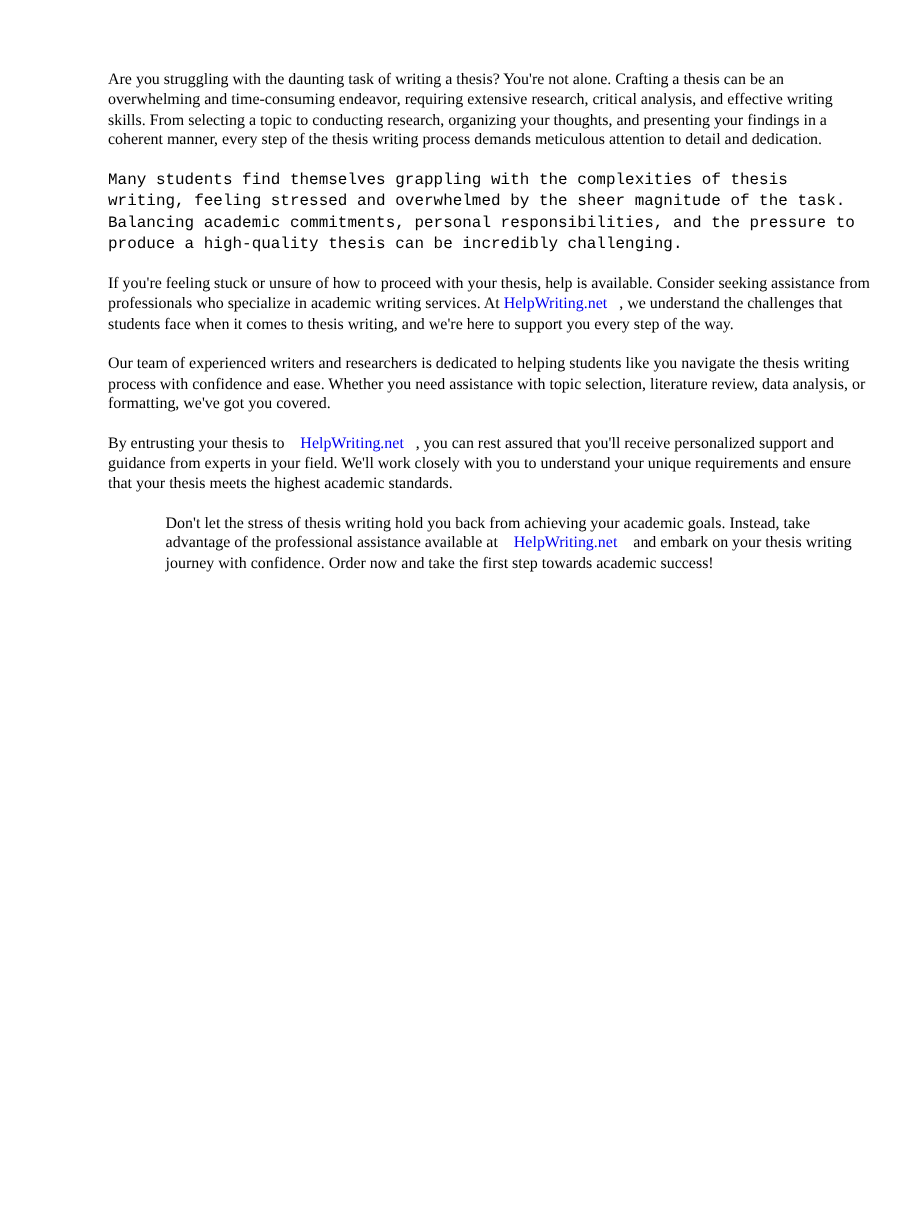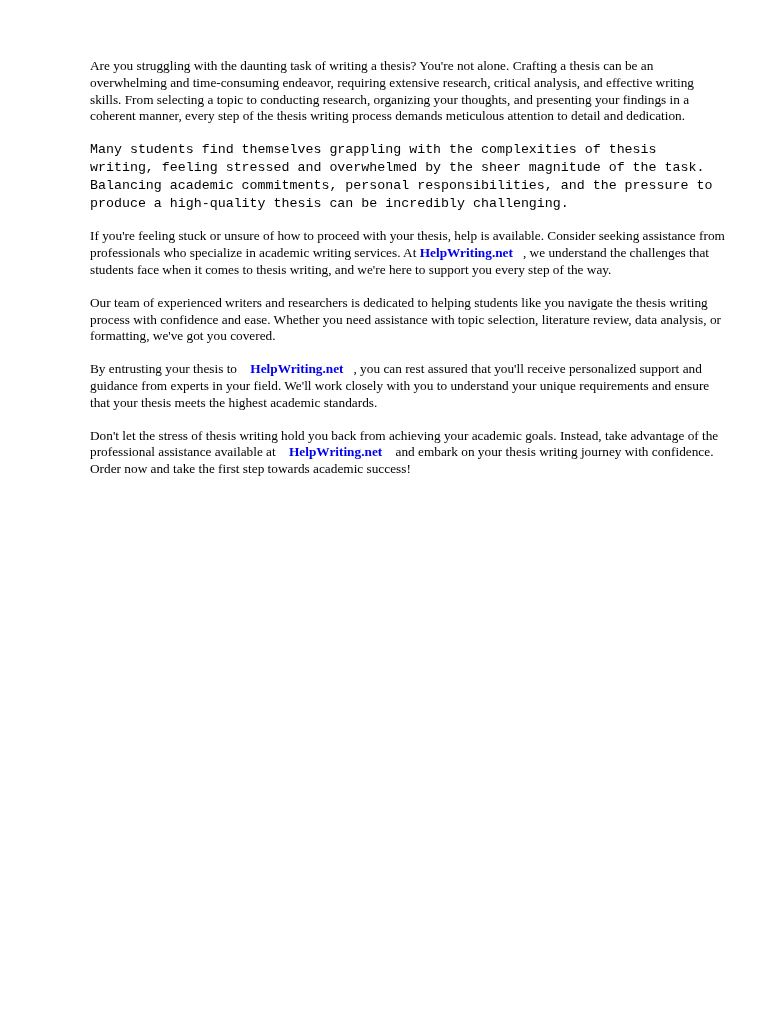--- a/index.html
+++ b/index.html
@@ -28,24 +28,25 @@
   }
   .para {
     font-size: 13.3px;
     line-height: 16.8px;
     text-align: left;
     margin: 0 0 16px 0;
     color: #000000;
   }
   .para:last-child {
     margin-bottom: 0;
+    margin-left: 48px;
   }
   .link {
     color: #0000ee;
-    font-weight: bold;
+    font-weight: normal;
     text-decoration: none;
     cursor: pointer;
   }
   .sp-s { white-space: pre; }
 </style>
 </head>
 <body>
 
 <div class="page">
   <div class="doc-body" id="doc-body">

